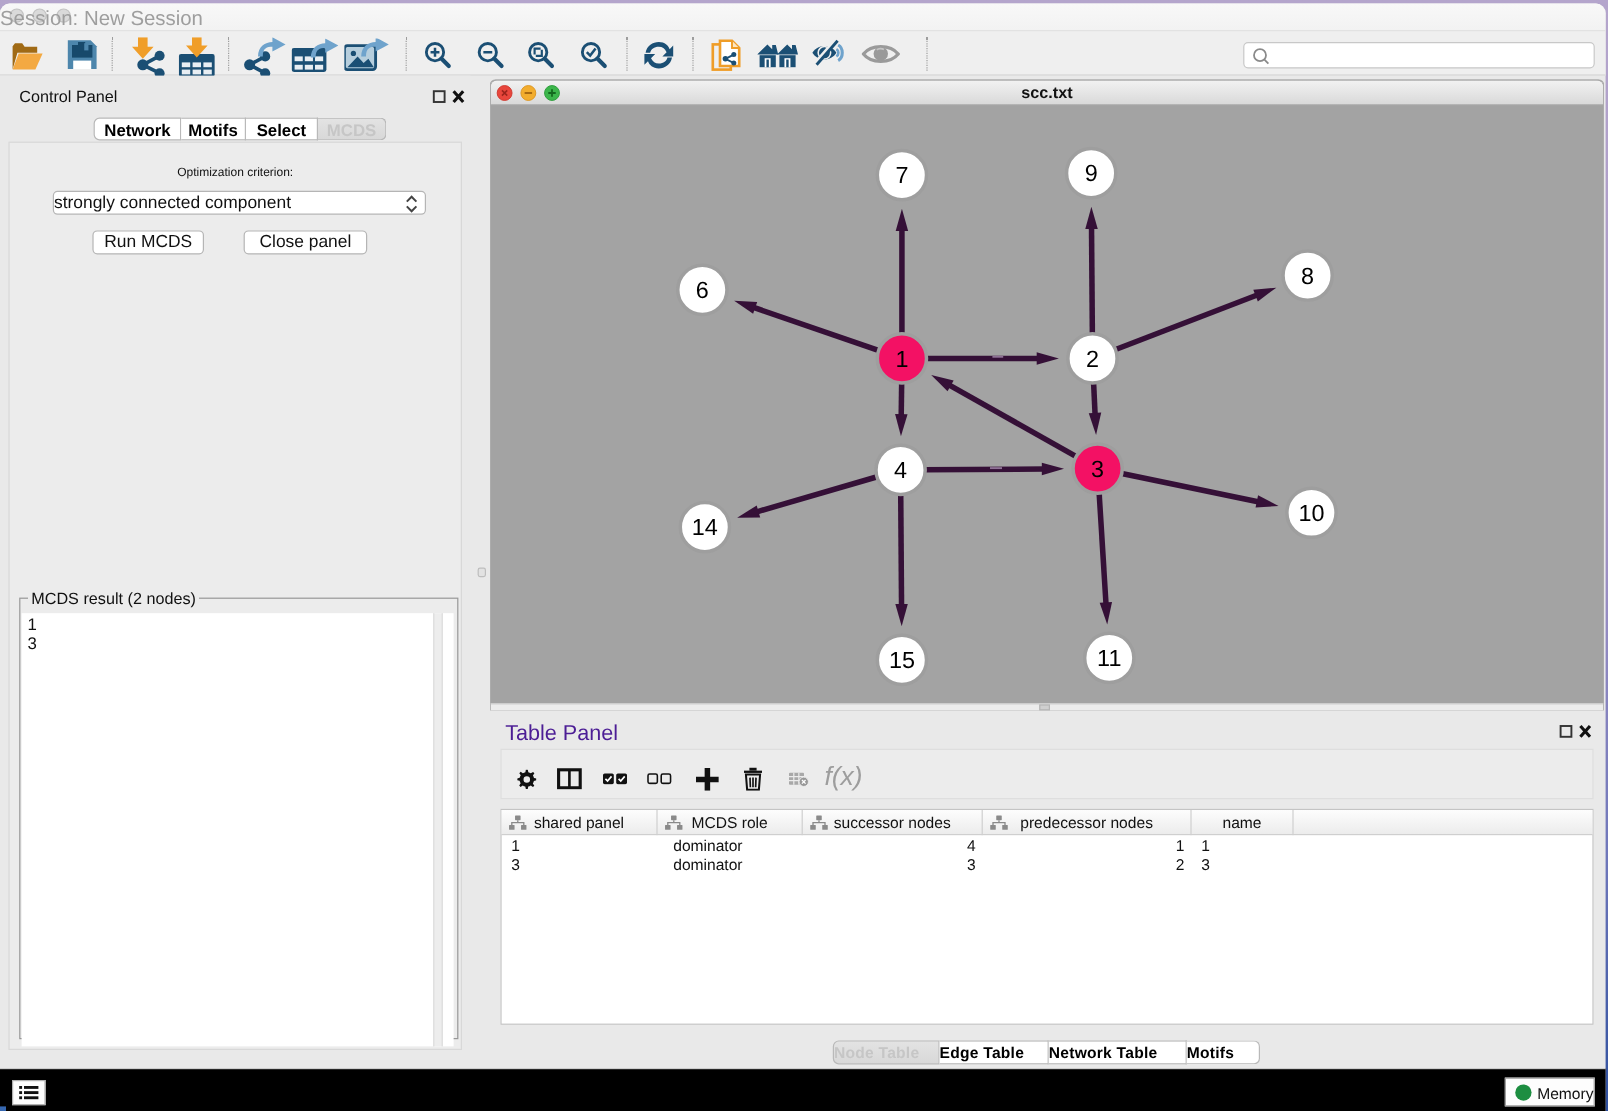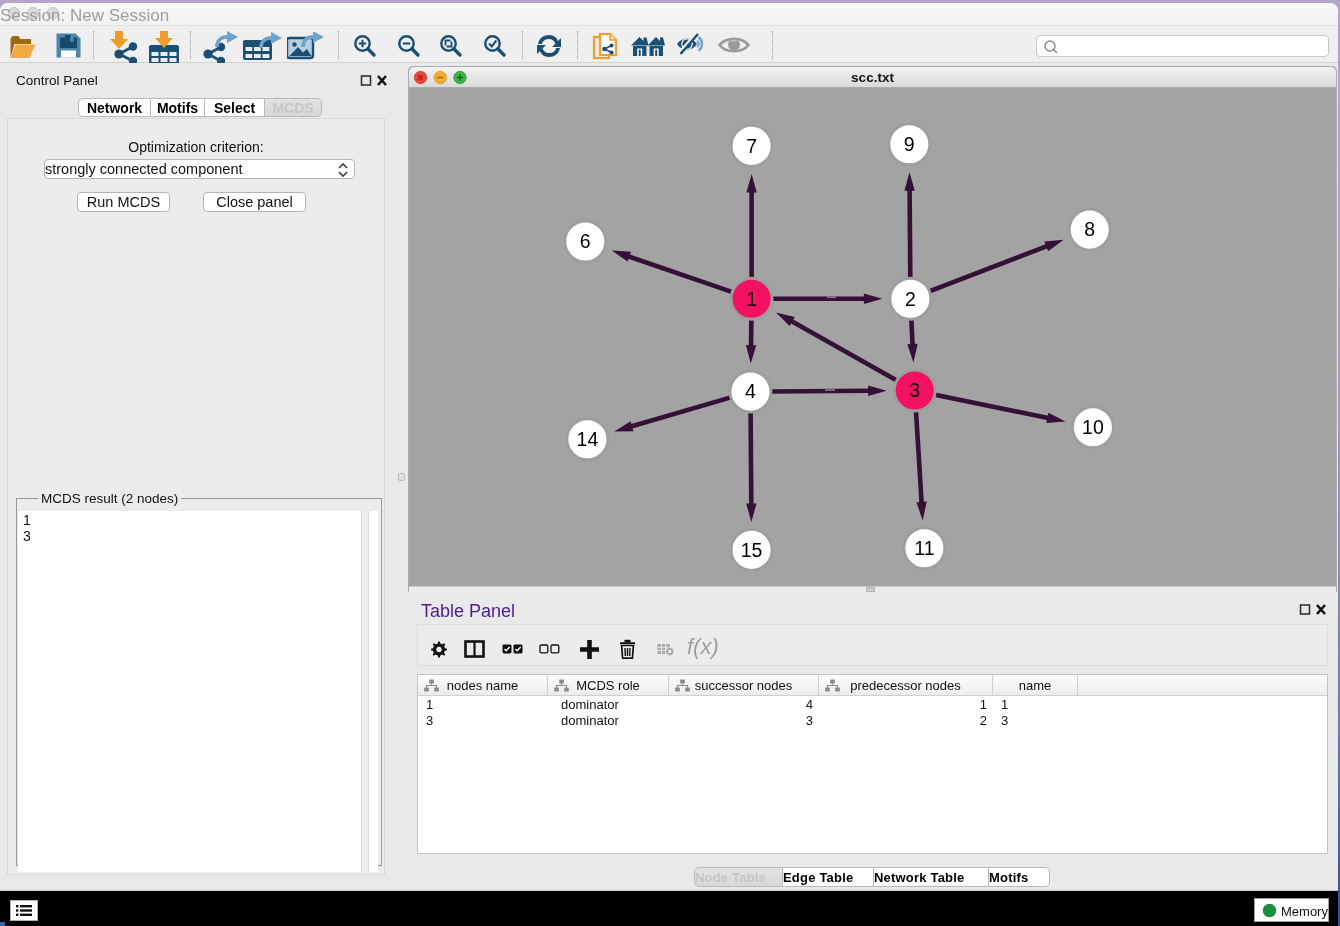--- a/index.html
+++ b/index.html
@@ -12,26 +12,26 @@
 #searchbox{position:absolute;left:1036px;top:9px;width:293px;height:22px;background:#fff;border:1px solid #c8c8c8;border-radius:4px}
 
 #cpanel{position:absolute;left:0;top:63px;width:392px;height:827px;background:#e9e9e9}
 #cptitle{position:absolute;left:16px;top:10px;font-size:13.5px;color:#111}
 .tabs{position:absolute;font-size:14px;font-weight:600;color:#000;text-align:center}
 .tab{position:absolute;top:0;height:100%;background:#fff;border:1px solid #b9b9b9;border-left:none;line-height:19px}
 .tab.first{border-left:1px solid #b9b9b9;border-radius:5px 0 0 5px}
 .tab.last{border-radius:0 5px 5px 0}
 .tab.sel{background:linear-gradient(#e3e3e3,#d8d8d8);color:#c6c6c6}
 #cpinner{position:absolute;left:7px;top:55px;width:378px;height:757px;background:#ececec;border:1px solid #d8d8d8}
-#optlabel{position:absolute;left:0;top:76px;width:100%;text-align:center;font-size:14px;color:#111}
+#optlabel{position:absolute;left:0;top:76px;width:100%;text-align:center;font-size:10px;color:#111}
 #selbox{position:absolute;left:44px;top:96px;width:311px;height:20px;background:#fff;border:1px solid #b5b5b5;border-radius:4px;font-size:14.5px;color:#111;line-height:18px;}
 .btn{position:absolute;top:129px;height:20px;background:#fff;border:1px solid #b5b5b5;border-radius:4px;font-size:14.5px;color:#111;text-align:center;line-height:18px}
 fieldset#mcds{position:absolute;left:16px;top:428px;width:366px;height:375px;border:1px solid #989898}
 #mcdswhite{position:absolute;left:1px;top:5px;width:360px;height:361px;background:#fff}
-fieldset#mcds legend{font-size:13.5px;color:#111;margin-left:21px;padding:0 3px}
+fieldset#mcds legend{font-size:13.5px;color:#111;margin-left:6px;padding:0 3px}
 #mcdstext{position:absolute;left:5px;top:1px;font-size:14px;color:#111;line-height:16px}
 #mcdssb{position:absolute;right:9px;top:0;width:8px;height:361px;background:#ededed;border-left:1px solid #dcdcdc;border-right:1px solid #dcdcdc}
 
 #netwin{position:absolute;left:408px;top:66px;width:929px;height:526px;background:#a3a3a3;border-radius:5px 5px 0 0;border:1px solid #ababab;border-bottom:none}
 #nettitle{position:absolute;left:0;top:0;width:100%;height:21px;background:linear-gradient(#f2f2f2,#d9d9d9);border-bottom:1px solid #ababab;border-radius:5px 5px 0 0}
 #netname{position:absolute;top:3px;width:100%;text-align:center;font-size:13.5px;font-weight:bold;color:#111}
 #netbottom{position:absolute;left:0;bottom:0;width:100%;height:6px;background:#ececec;border-top:1px solid #c9c9c9}
 
 #tpanel{position:absolute;left:408px;top:597px;width:929px;height:293px;background:#e9e9e9}
 #tptitle{position:absolute;left:13px;top:4px;font-size:18px;color:#4c1d95}
@@ -336,21 +336,21 @@
         <g stroke="#ececec" stroke-width="1">
           <path d="M0.5 4.2 H13 M0.5 7.5 H13 M4.5 1 V11 M8.7 1 V11"></path>
         </g>
         <circle cx="12.8" cy="8.5" r="3.9" fill="#989898" stroke="#ececec" stroke-width="0.8"></circle>
         <path d="M11.3 7 L14.3 10 M14.3 7 L11.3 10" stroke="#fff" stroke-width="1.1"></path>
       </svg>
       <div style="position:absolute;left:269px;top:9px;font-family:Liberation Sans, sans-serif;font-style:italic;font-size:22px;color:#9d9d9d">f(x)</div>
     </div>
  <div id="ttable">
    <div id="thead">
-        <div class="th" style="left:0px;width:130px">nodes name</div>
+        <div class="th" style="left:0px;width:130px">shared panel</div>
         <svg width="15" height="13" viewBox="0 0 15 13" style="position:absolute;top:4px;left:6px">
           <g fill="#8a8a8a">
             <rect x="5.2" y="0.5" width="4.6" height="4" rx="0.5"></rect>
             <rect x="0.2" y="8.5" width="4.6" height="4" rx="0.5"></rect>
             <rect x="10.2" y="8.5" width="4.6" height="4" rx="0.5"></rect>
           </g>
           <path d="M7.5 4.5 V6.5 M2.5 8.5 V6.5 H12.5 V8.5" stroke="#8a8a8a" stroke-width="1.1" fill="none"></path>
         </svg>
         <div class="th" style="left:130px;width:121px">MCDS role</div>
         <svg width="15" height="13" viewBox="0 0 15 13" style="position:absolute;top:4px;left:136px">

